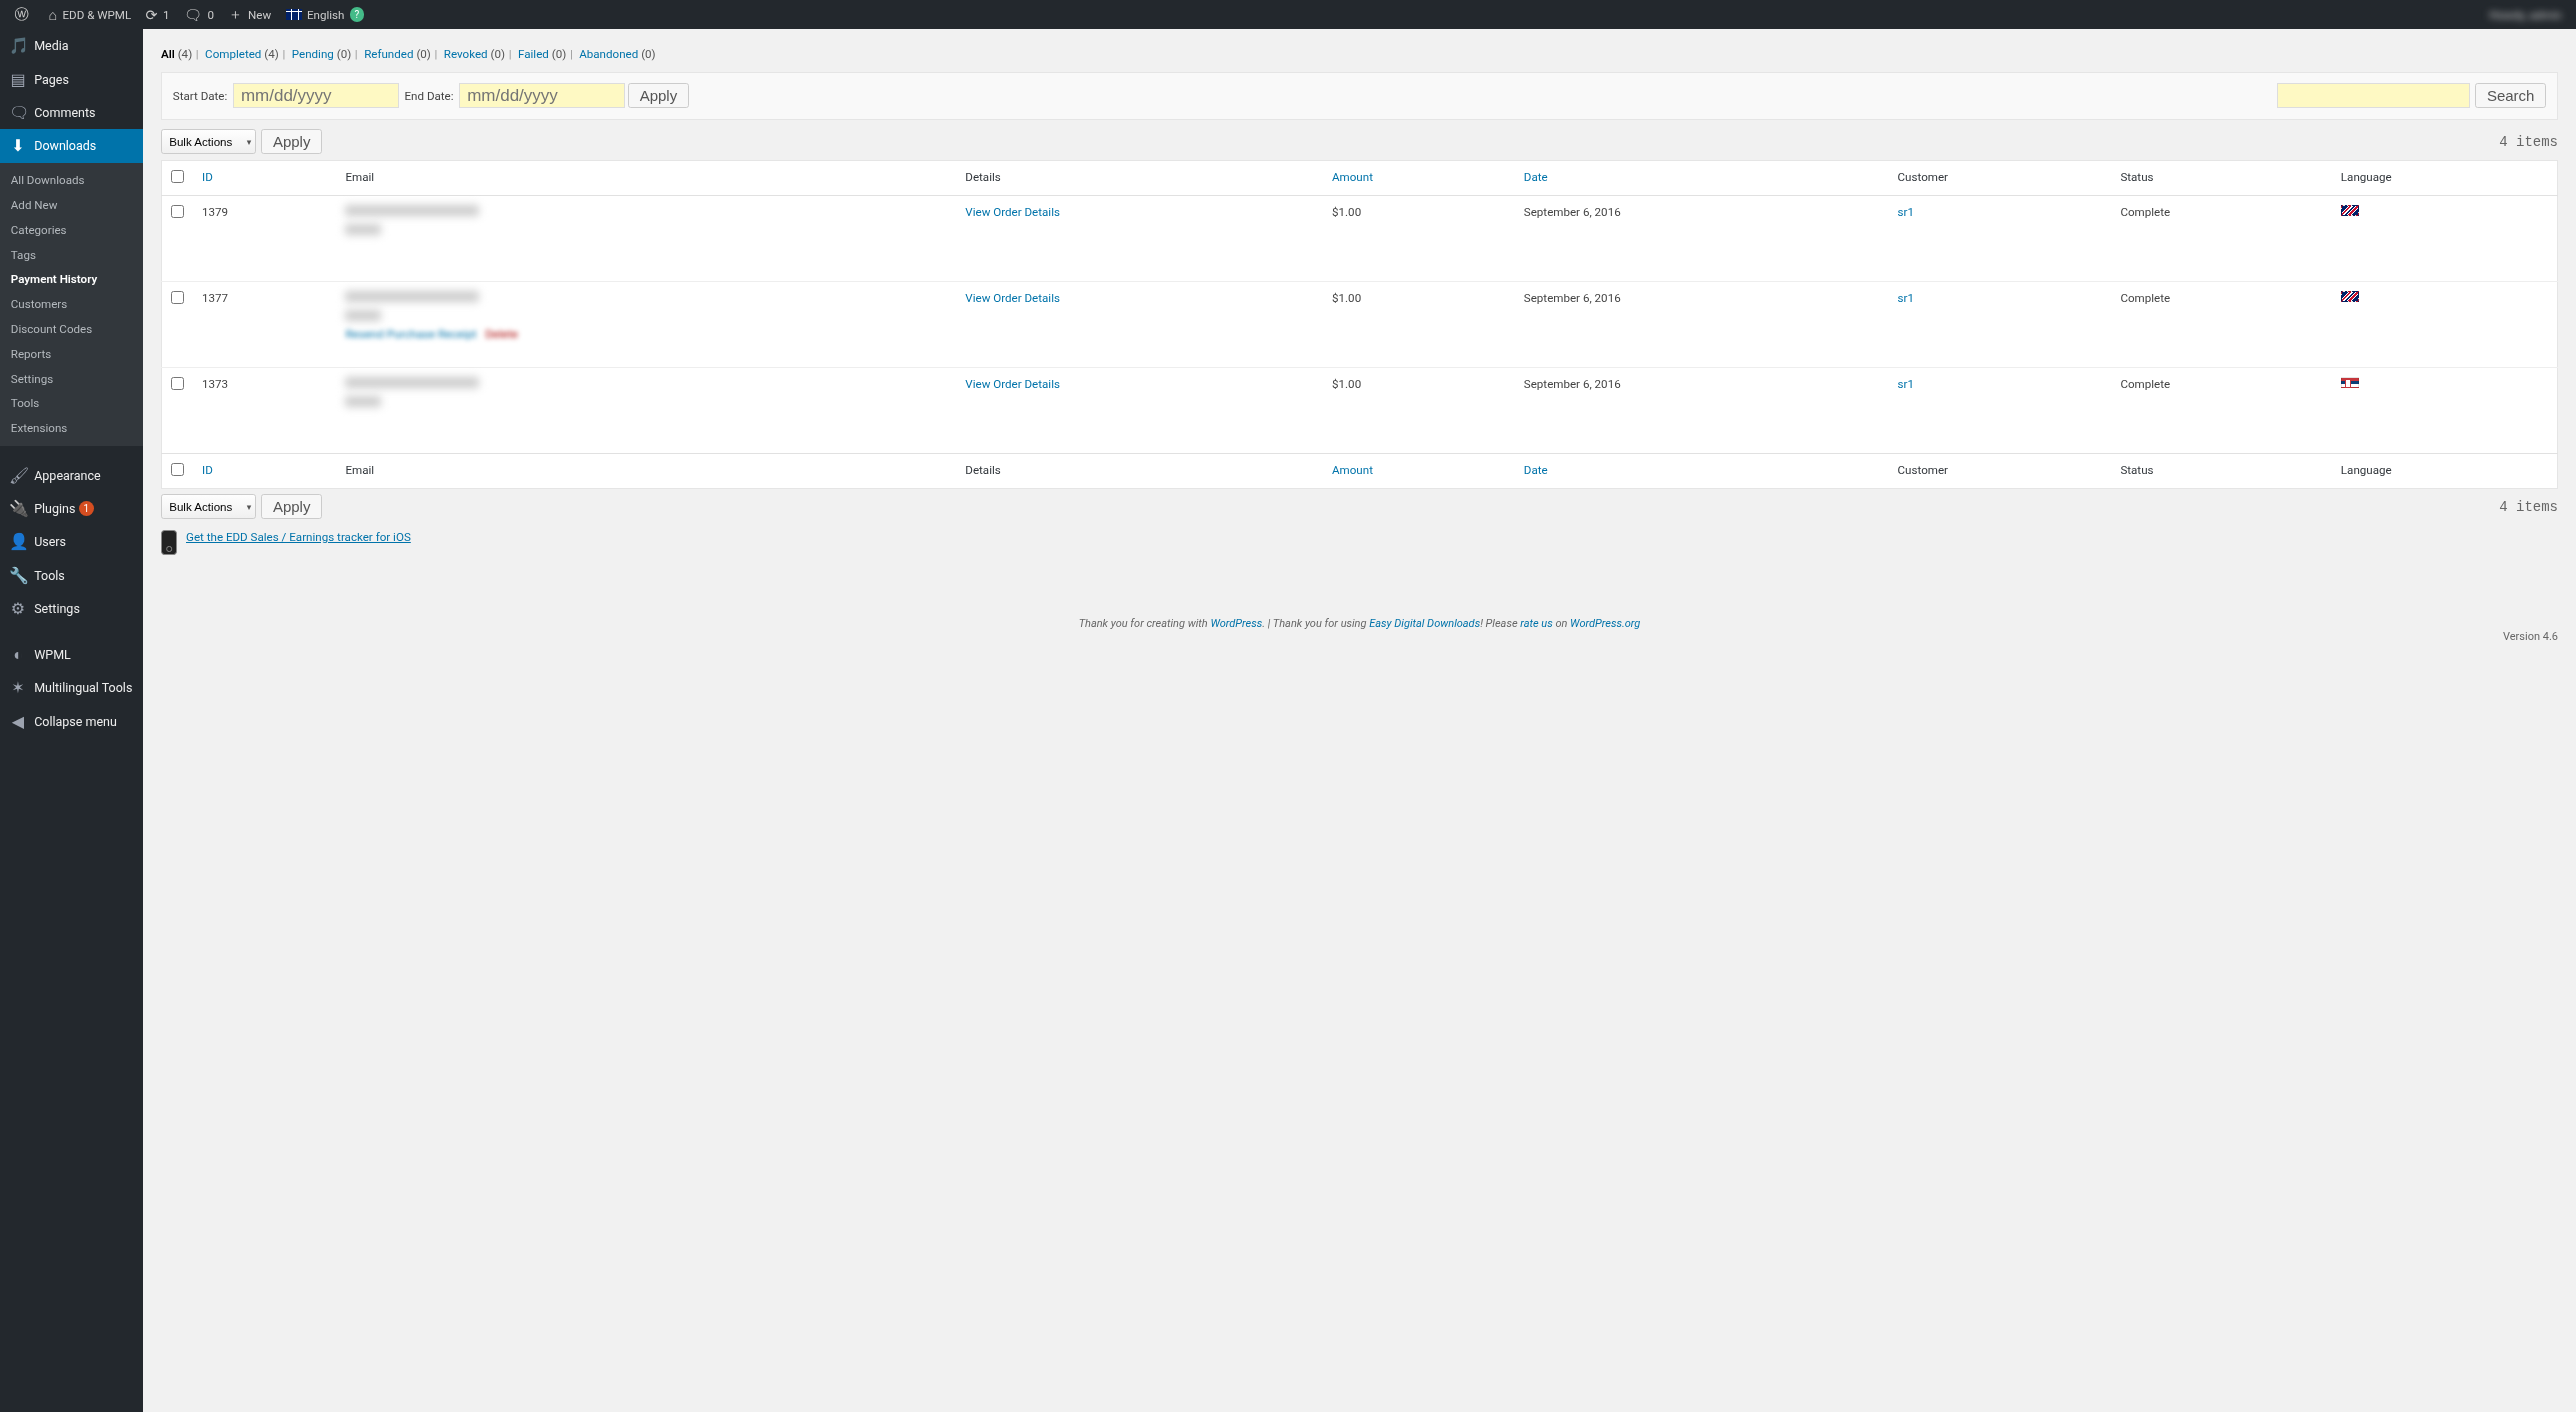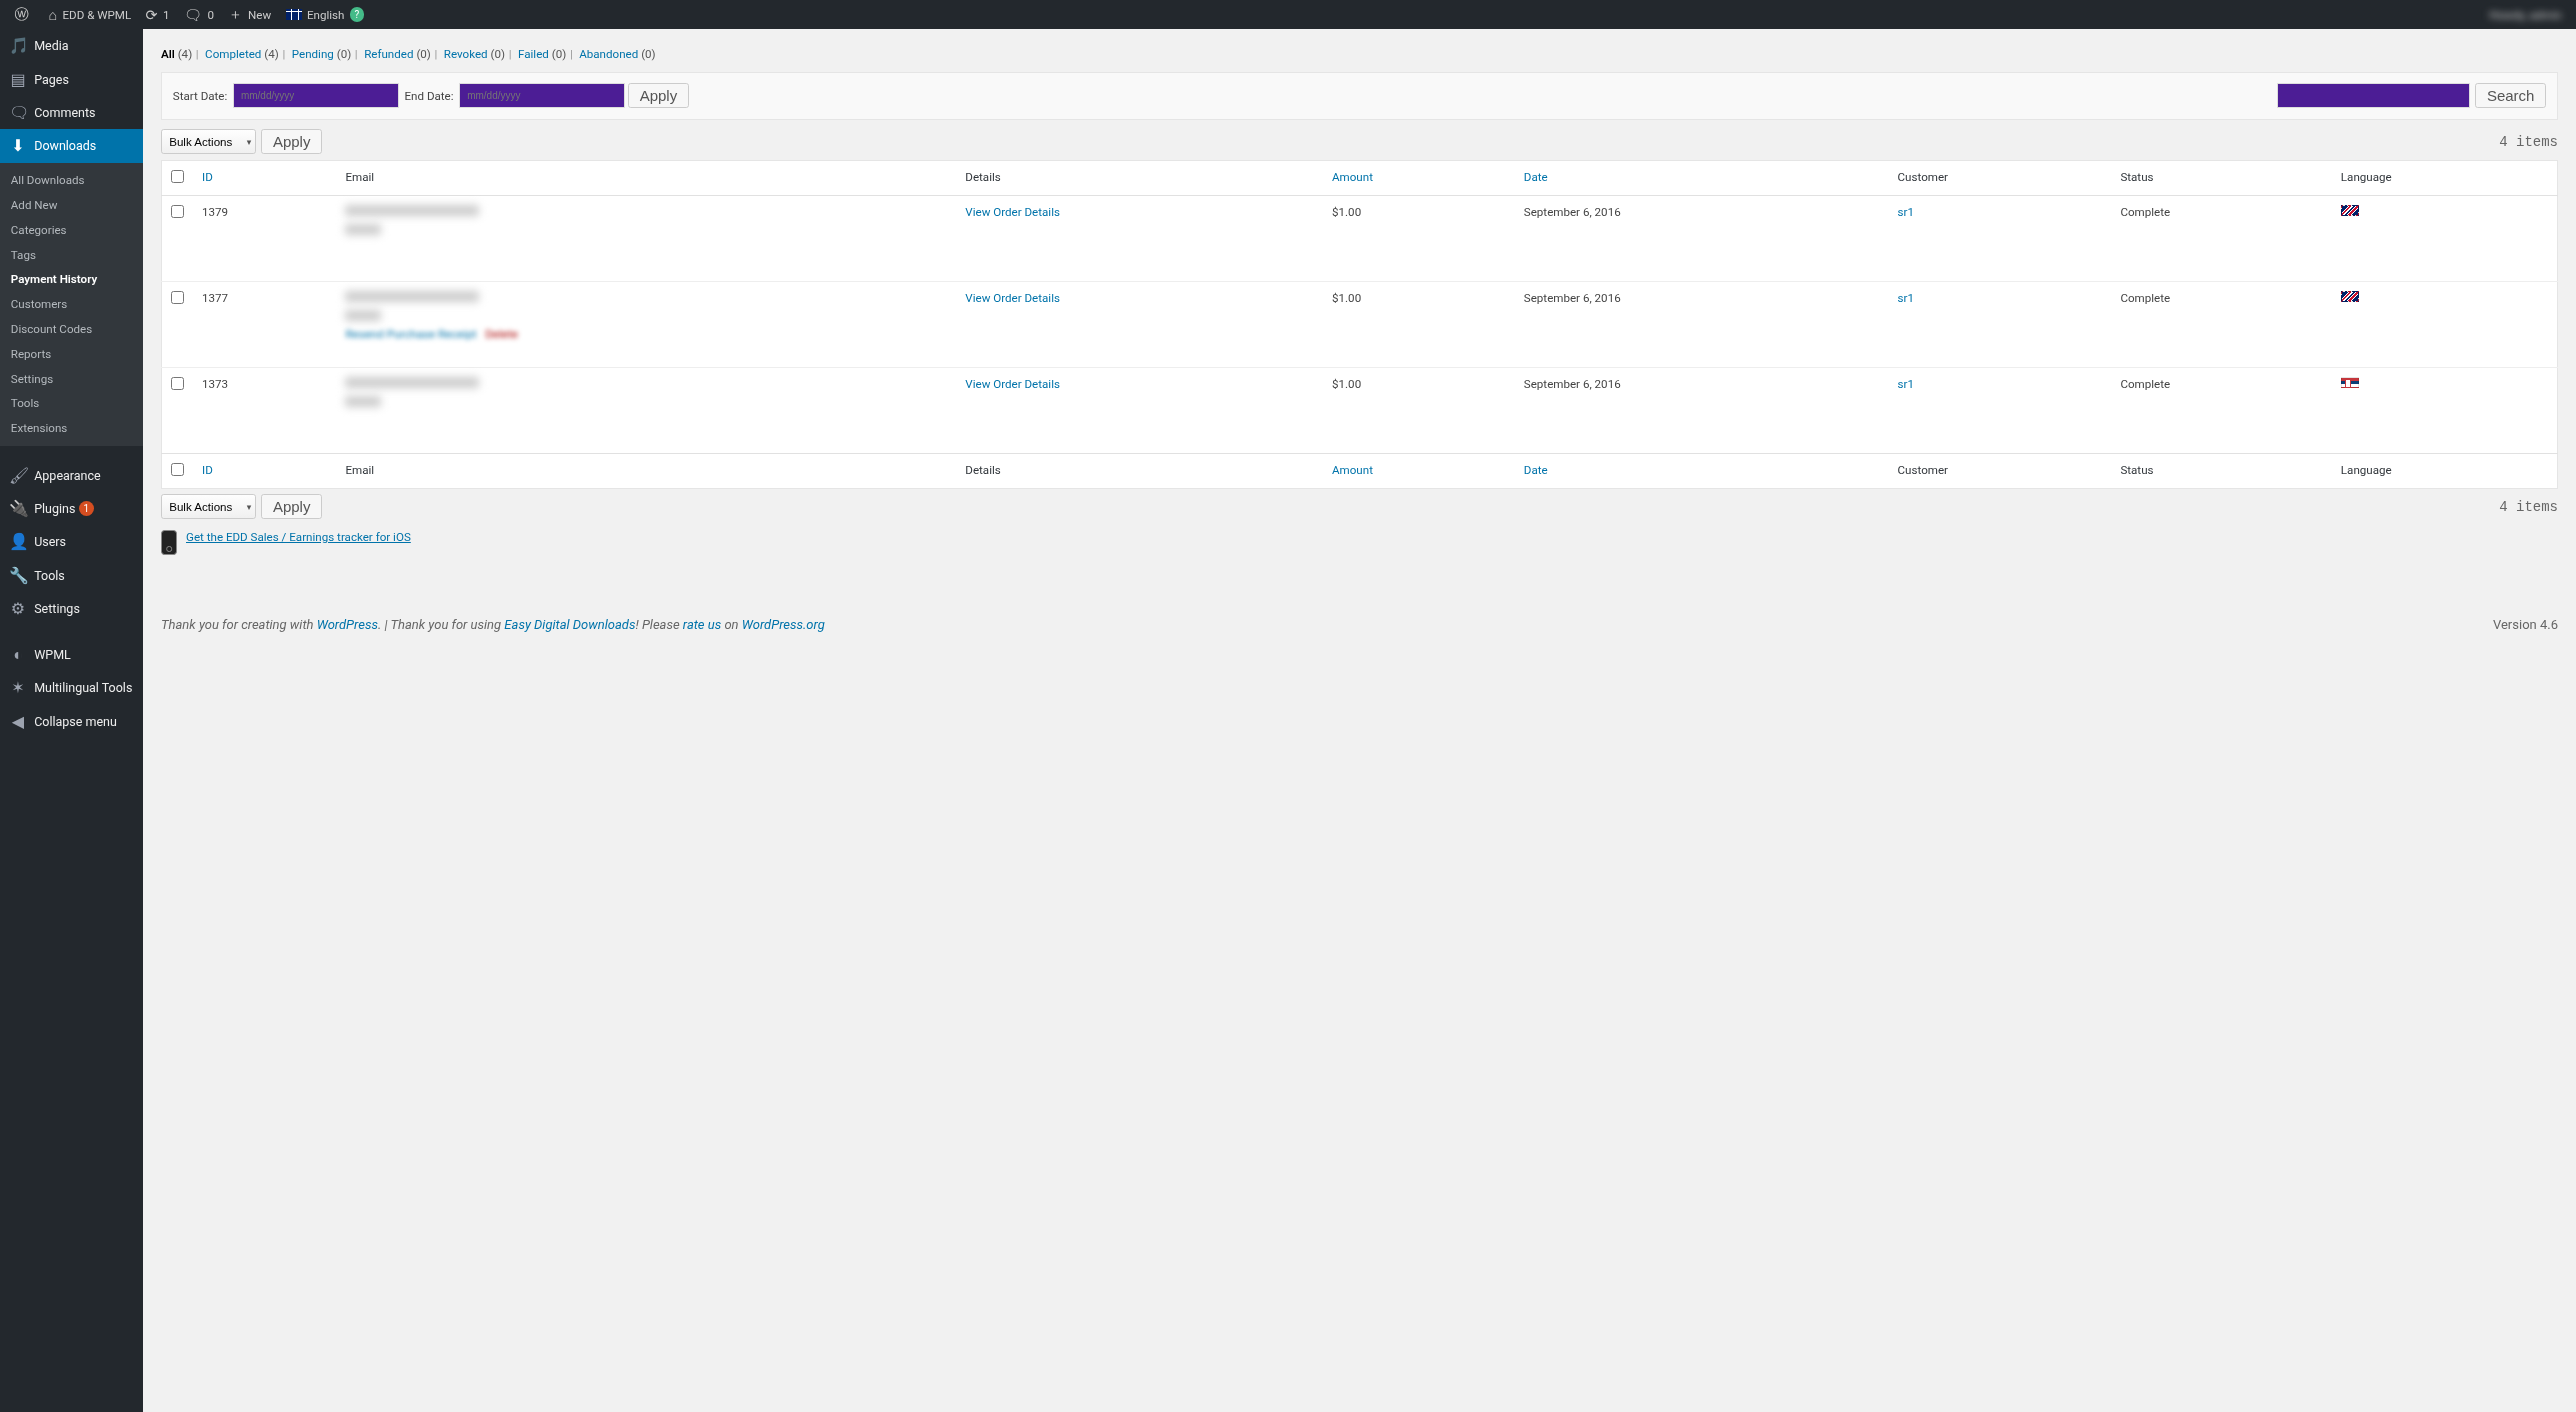--- a/index.html
+++ b/index.html
@@ -31,21 +31,21 @@
 
 .content { flex: 1; padding: 14.3px 18px 3.6px 18px; min-width: 0; }
 .subsubsub { margin: 3.6px 0 10.8px; font-size: 11.6px; }
 .subsubsub li { display: inline; }
 .subsubsub a.current { color: #000; font-weight: 600; }
 .count { color: #555; }
 .pipe { color: #999; padding: 0 3.6px; }
 
 .filter-bar { background: #f9f9f9; border: 0.9px solid #e5e5e5; padding: 10.8px 10.8px; display: flex; align-items: center; border-radius: 0; margin-bottom: 9px; }
 .filter-bar label { margin-right: 5.4px; }
-.filter-bar input[type=text] { height: 25px; border: 0.9px solid #ddd; background: #4c1d95; padding: 0 7.2px; font-size: 10px; color:#888; }
+.filter-bar input[type=text] { height: 25px; border: 0.9px solid #ddd; background: #fef9c3; padding: 0 7.2px; font-size: 17px; color:#888; }
 .btn { background: #f7f7f7; border: 0.9px solid #ccc; height: 25px; padding: 0 10.8px; font-size: 15px; cursor: pointer; border-radius: 2.7px; color:#555; }
 
 .tablenav { display: flex; align-items: center; margin: 5.4px 0; }
 .bulk-select { height: 25px; border:0.9px solid #ccc; background: linear-gradient(#fefefe,#f0f0f0); padding: 0 21.5px 0 7.2px; border-radius:2.7px; font-size:11.6px; appearance:none; -webkit-appearance:none; position:relative; }
 .select-wrap { position: relative; display:inline-block; }
 .select-wrap::after { content:"▾"; position:absolute; right:4.5px; top:50%; transform:translateY(-50%); font-size:9px; color:#555; pointer-events:none; }
 .select-wrap::before { content:"▴"; position:absolute; right:4.5px; top:calc(50% - 7.2px); font-size:9px; color:#555; pointer-events:none; }
 .tablenav .btn { margin-left: 5.4px; }
 .count-items { margin-left: auto; color: #666; font-size: 14px; font-family: Liberation Mono, monospace; }
 
@@ -66,21 +66,21 @@
 .flag { display:inline-block; width:18px; height:11.6px; border:0.9px solid rgba(0,0,0,0.1); }
 .flag-gb { background: linear-gradient(135deg, #012169 25%, #fff 25% 30%, #c8102e 30% 40%, #fff 40% 45%, #012169 45% 55%, #fff 55% 60%, #c8102e 60% 70%, #fff 70% 75%, #012169 75%); }
 .flag-es { background: linear-gradient(#c60b1e 0 25%, #ffc400 25% 75%, #c60b1e 75% 100%); }
 .flag-rs { background: linear-gradient(#c6363c 0 33%, #0c4076 33% 66%, #fff 66% 100%); position:relative; }
 .flag-rs::after { content:""; position:absolute; left:2.7px; top:1.8px; width:4.5px; height:6.3px; background:#fff; border:0.9px solid #c6363c; }
 
 .ios-promo { display:flex; margin: 10.8px 0 54px; }
 .phone-ico { width:16px; height:25px; border:1.8px solid #888; border-radius:3.6px; margin-right:9px; position:relative; background:#222; }
 .phone-ico::after { content:""; position:absolute; bottom:1.8px; left:50%; transform:translateX(-50%); width:3.6px; height:3.6px; border:0.9px solid #888; border-radius:50%; }
 
-.footer { display:flex; align-items: center; padding: 7.2px 0; border-top:0.9px solid rgba(0,0,0,0); font-size:13px; font-style:italic; color:#666; }
+.footer { display:flex; align-items: center; padding: 7.2px 0; border-top:0.9px solid rgba(0,0,0,0); font-size:11px; font-style:italic; color:#666;flex-direction:column; }
 .footer .ver { margin-left:auto; font-style:normal; }
 </style>
 </head>
 <body>
 
 <div class="adminbar">
   <div class="adminbar-item">
       <span class="adminbar-ico">ⓦ</span>
     </div>
   <div class="adminbar-item">

